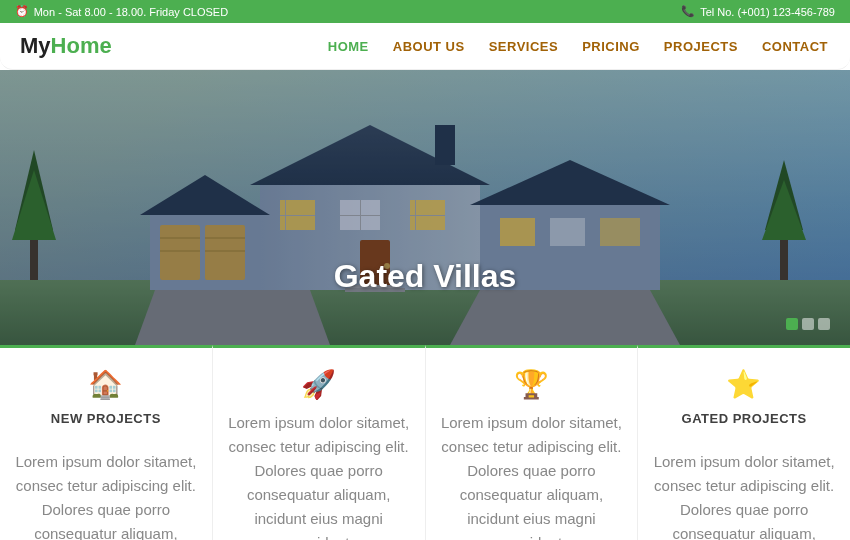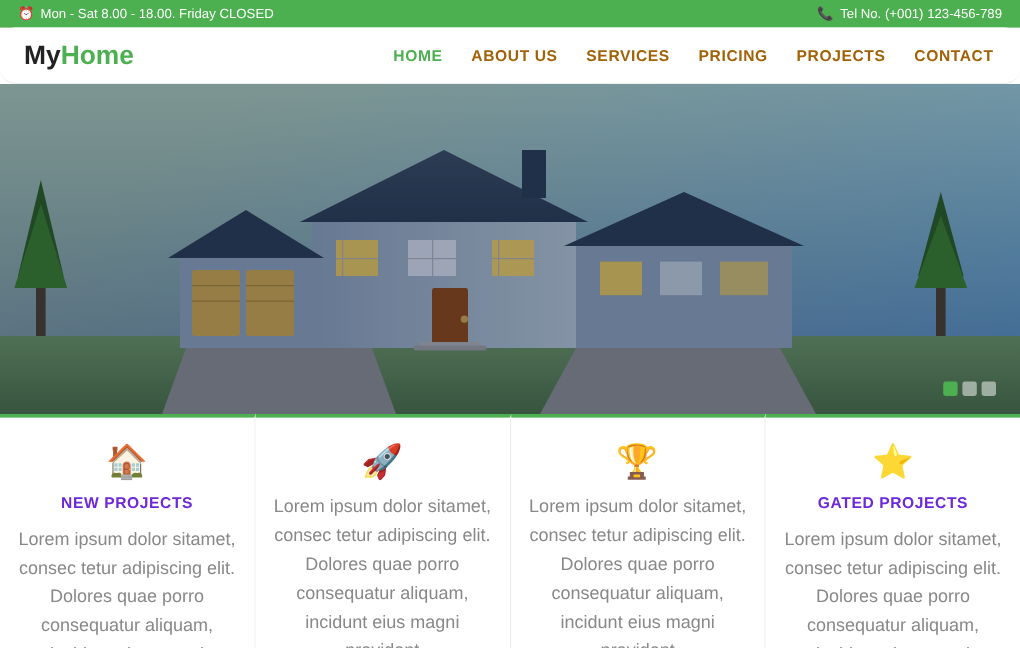--- a/index.html
+++ b/index.html
@@ -104,22 +104,22 @@
 
     .card-icon {
       font-size: 28px;
       color: #4caf50;
       margin-bottom: 10px;
     }
 
     .card-title {
       font-size: 13px;
       font-weight: bold;
-      color: #6d28d9;
-      margin-bottom: 12px;
+      color: #404040;
+      margin-bottom: 24px;
       letter-spacing: 0.5px;
     }
 
     .card-text {
       font-size: 15px;
       color: #888;
       line-height: 1.6;
     }
 
     
@@ -242,20 +242,21 @@
     <rect x="350" y="215" width="50" height="5" fill="#aaa"></rect>
     <rect x="345" y="218" width="60" height="4" fill="#999"></rect>
 
     <polygon points="155,220 310,220 330,275 135,275" fill="#888"></polygon>
 
     <polygon points="480,220 650,220 680,275 450,275" fill="#888"></polygon>
 
     <rect width="850" height="275" fill="rgba(0,20,60,0.25)"></rect>
   </svg>
 
+  <div class="hero-title">Gated Villas</div>
 
   <div class="slider-dots">
     <div class="dot"></div>
     <div class="dot inactive"></div>
     <div class="dot inactive"></div>
   </div>
 </div>
 
 <div class="cards">
   <div class="card">

